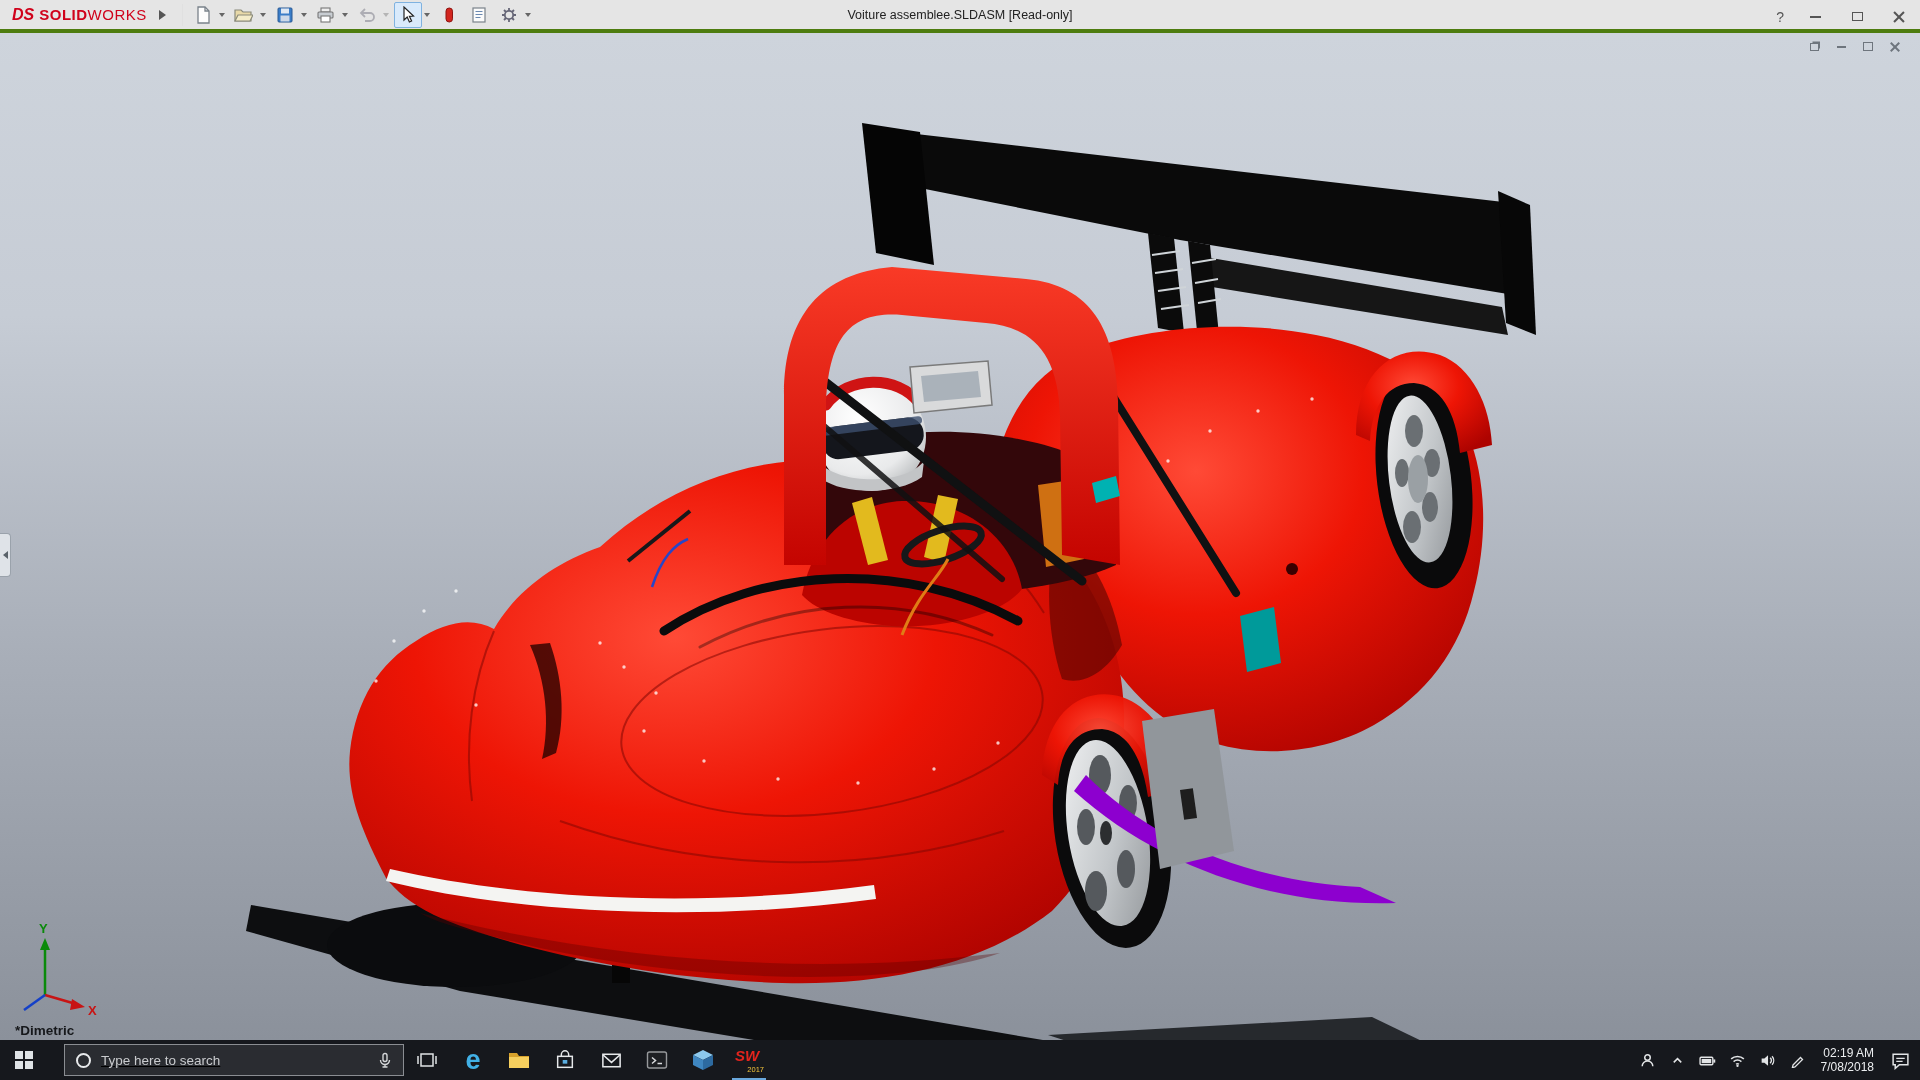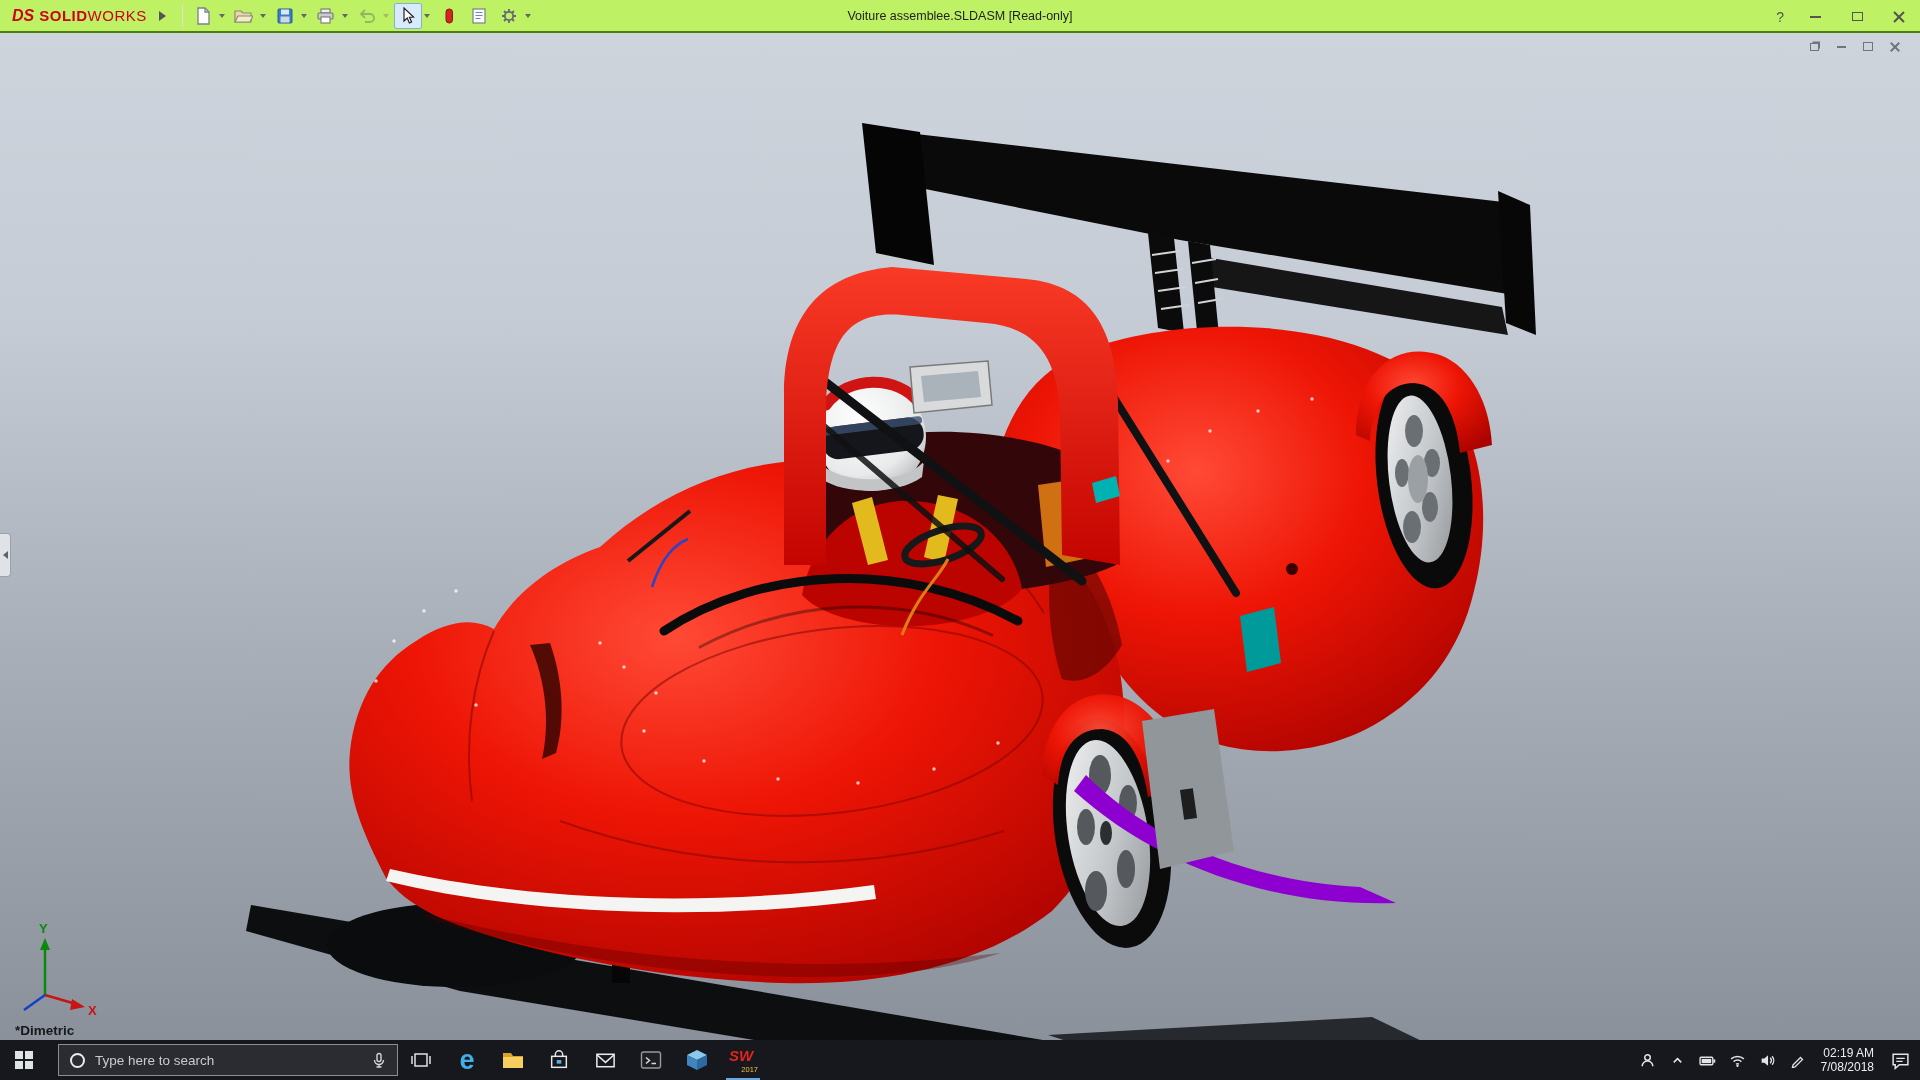--- a/index.html
+++ b/index.html
@@ -2,21 +2,21 @@
 <html><head>
 <meta charset="utf-8">
 <style>
   * { box-sizing: border-box; margin: 0; padding: 0; }
   html,body { width:1920px; height:1080px; overflow:hidden;
     font-family:"Liberation Sans", sans-serif; background:#000; }
   .app { position:relative; width:1920px; height:1080px; }
 
   
   .titlebar { position:absolute; top:0; left:0; right:0; height:33px;
-    background:#bef264; border-bottom:2px solid #4d7c0f;
+    background:#e5e5e5; border-bottom:4px solid #4d7c0f;
     display:flex; align-items:center; z-index:30; }
   .brand { display:flex; align-items:baseline; padding:0 8px 0 12px; }
   .brand .ds { color:#d0021b; font-weight:bold; font-style:italic; font-size:16px; margin-right:5px; }
   .brand .solid { color:#d0021b; font-weight:bold; font-size:15px; letter-spacing:.5px; }
   .brand .works { color:#d0021b; font-weight:normal; font-size:15px; letter-spacing:.5px; }
   .flyout-arrow { width:0; height:0; border-left:7px solid #555; border-top:5px solid transparent;
     border-bottom:5px solid transparent; margin:0 10px 0 4px; cursor:pointer; }
   .tb-sep { width:1px; height:22px; background:#e0e0e0; margin:0 6px; }
   .tools { display:flex; align-items:center; gap:2px; }
   .tool-btn { width:28px; height:26px; display:flex; align-items:center; justify-content:center;
@@ -61,21 +61,21 @@
   .orientation-label { position:absolute; left:15px; bottom:2px; font-size:13.5px;
     font-weight:bold; color:#16181b; }
 
   
   .taskbar { position:absolute; bottom:0; left:0; right:0; height:40px; background:#16181d;
     display:flex; align-items:center; z-index:40; }
   .tb-start { width:48px; height:40px; display:flex; align-items:center; justify-content:center; cursor:pointer; }
   .win-logo { display:grid; grid-template-columns:8px 8px; grid-template-rows:8px 8px; gap:1.6px; }
   .win-logo span { background:#dfe3e6; }
   .search-box { width:340px; height:32px; background:#2a2c31; border:1px solid #8a8d92;
-    display:flex; align-items:center; margin-left:10px; cursor:text; }
+    display:flex; align-items:center; margin-left:16px; cursor:text;text-decoration:underline; }
   .cortana-ring { width:15px; height:15px; border:2px solid #e8eaec; border-radius:50%; margin:0 10px 0 11px; }
   .search-box input { flex:1; background:transparent; border:none; outline:none;
     color:#c9cbce; font-size:13.5px; font-family:"Liberation Sans", sans-serif; }
   .search-box input::placeholder { color:#c9cbce; opacity:1; }
   .mic-icon { margin-right:10px; }
   .tb-slot { width:46px; height:40px; display:flex; align-items:center; justify-content:center;
     position:relative; cursor:pointer; }
   .tb-slot.active-app::after { content:""; position:absolute; bottom:0; left:6px; right:6px;
     height:2.5px; background:#6aa8dd; }
   .edge-e { color:#41b0e6; font-size:27px; font-weight:bold; line-height:24px; }

